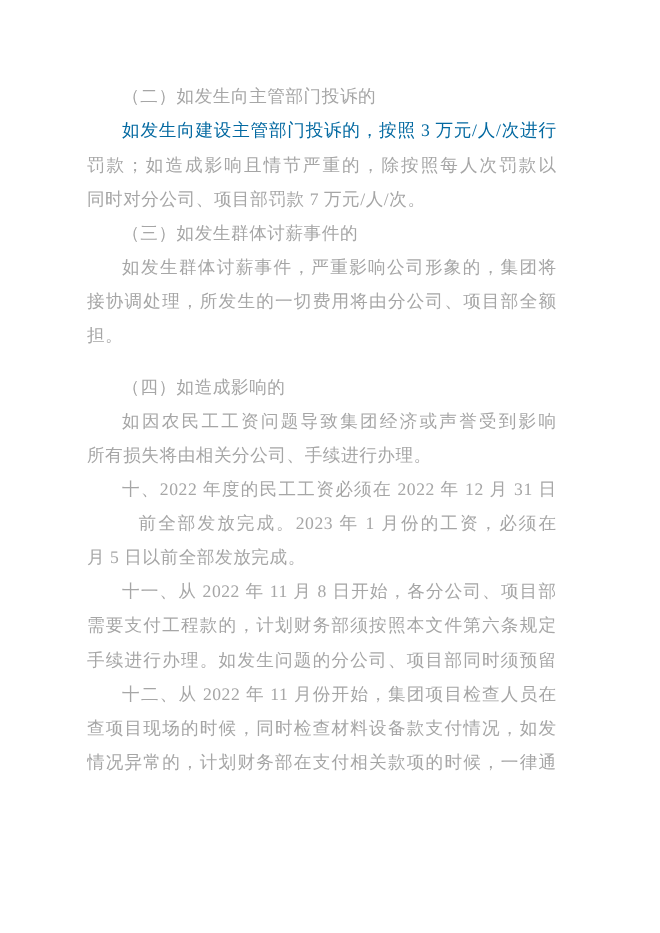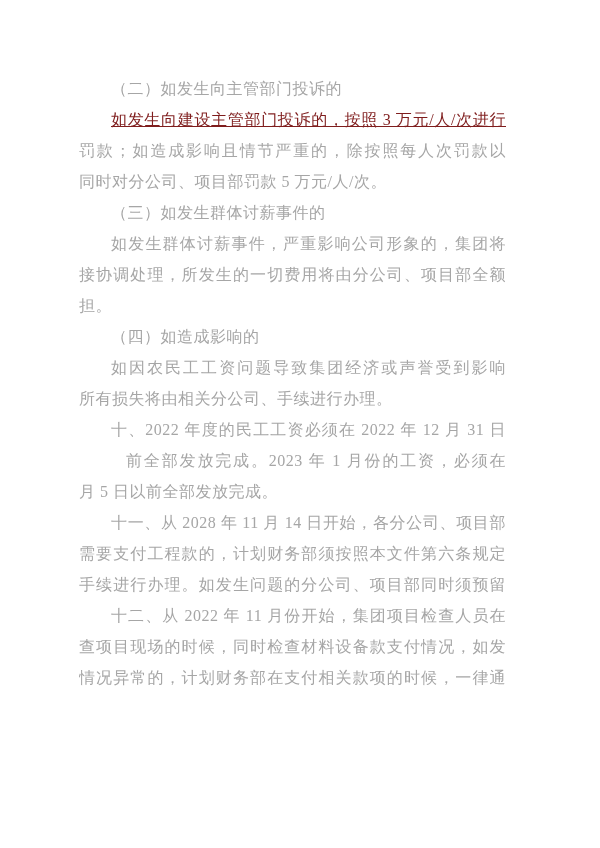--- a/index.html
+++ b/index.html
@@ -43,33 +43,33 @@
   .text-line.indent {
     text-indent: 32px;
   }
 </style>
 </head>
 <body style="background: rgb(255, 255, 255);">
 
 <div class="page">
   <div class="doc-body" id="doc-body">
       <div class="text-line indent" style="color: rgb(166, 166, 166);">（二）如发生向主管部门投诉的</div>
-      <div class="text-line indent fill" style="color: #7f1d1d; text-decoration: underline;">如发生向建设主管部门投诉的，按照 3 万元/人/次进行</div>
+      <div class="text-line indent fill" style="color: #0369a1;">如发生向建设主管部门投诉的，按照 3 万元/人/次进行</div>
       <div class="text-line fill" style="color: rgb(166, 166, 166);">罚款；如造成影响且情节严重的，除按照每人次罚款以外，</div>
-      <div class="text-line" style="color: rgb(166, 166, 166);">同时对分公司、项目部罚款 5 万元/人/次。</div>
+      <div class="text-line" style="color: rgb(166, 166, 166);">同时对分公司、项目部罚款 7 万元/人/次。</div>
       <div class="text-line indent" style="color: rgb(166, 166, 166); font-family: Liberation Serif, serif;">（三）如发生群体讨薪事件的</div>
       <div class="text-line indent fill" style="color: rgb(166, 166, 166);">如发生群体讨薪事件，严重影响公司形象的，集团将直</div>
       <div class="text-line fill" style="color: rgb(166, 166, 166);">接协调处理，所发生的一切费用将由分公司、项目部全额承</div>
       <div class="text-line" style="color: rgb(166, 166, 166);">担。</div>
-      <div class="text-line indent" style="color: rgb(166, 166, 166);">（四）如造成影响的</div>
+      <div class="text-line indent" style="color: rgb(166, 166, 166); margin-top: 16px;">（四）如造成影响的</div>
       <div class="text-line indent fill" style="color: rgb(166, 166, 166);">如因农民工工资问题导致集团经济或声誉受到影响的，</div>
       <div class="text-line" style="color: rgb(166, 166, 166);">所有损失将由相关分公司、手续进行办理。</div>
       <div class="text-line indent fill" style="color: rgb(166, 166, 166);">十、2022 年度的民工工资必须在 2022 年 12 月 31 日以</div>
       <div class="text-line fill" style="color: rgb(166, 166, 166); margin-left: 47px;">前全部发放完成。2023 年 1 月份的工资，必须在 2023 年 1</div>
       <div class="text-line" style="color: rgb(166, 166, 166);">月 5 日以前全部发放完成。</div>
-      <div class="text-line indent fill" style="color: rgb(166, 166, 166);">十一、从 2028 年 11 月 14 日开始，各分公司、项目部</div>
+      <div class="text-line indent fill" style="color: rgb(166, 166, 166);">十一、从 2022 年 11 月 8 日开始，各分公司、项目部</div>
       <div class="text-line fill" style="color: rgb(166, 166, 166);">需要支付工程款的，计划财务部须按照本文件第六条规定的</div>
       <div class="text-line fill" style="color: rgb(166, 166, 166);">手续进行办理。如发生问题的分公司、项目部同时须预留保</div>
       <div class="text-line indent fill" style="color: rgb(166, 166, 166);">十二、从 2022 年 11 月份开始，集团项目检查人员在检</div>
       <div class="text-line fill" style="color: rgb(166, 166, 166);">查项目现场的时候，同时检查材料设备款支付情况，如发现</div>
       <div class="text-line fill" style="color: rgb(166, 166, 166);">情况异常的，计划财务部在支付相关款项的时候，一律通过</div>
     </div>
 </div>
 
 </body></html>

